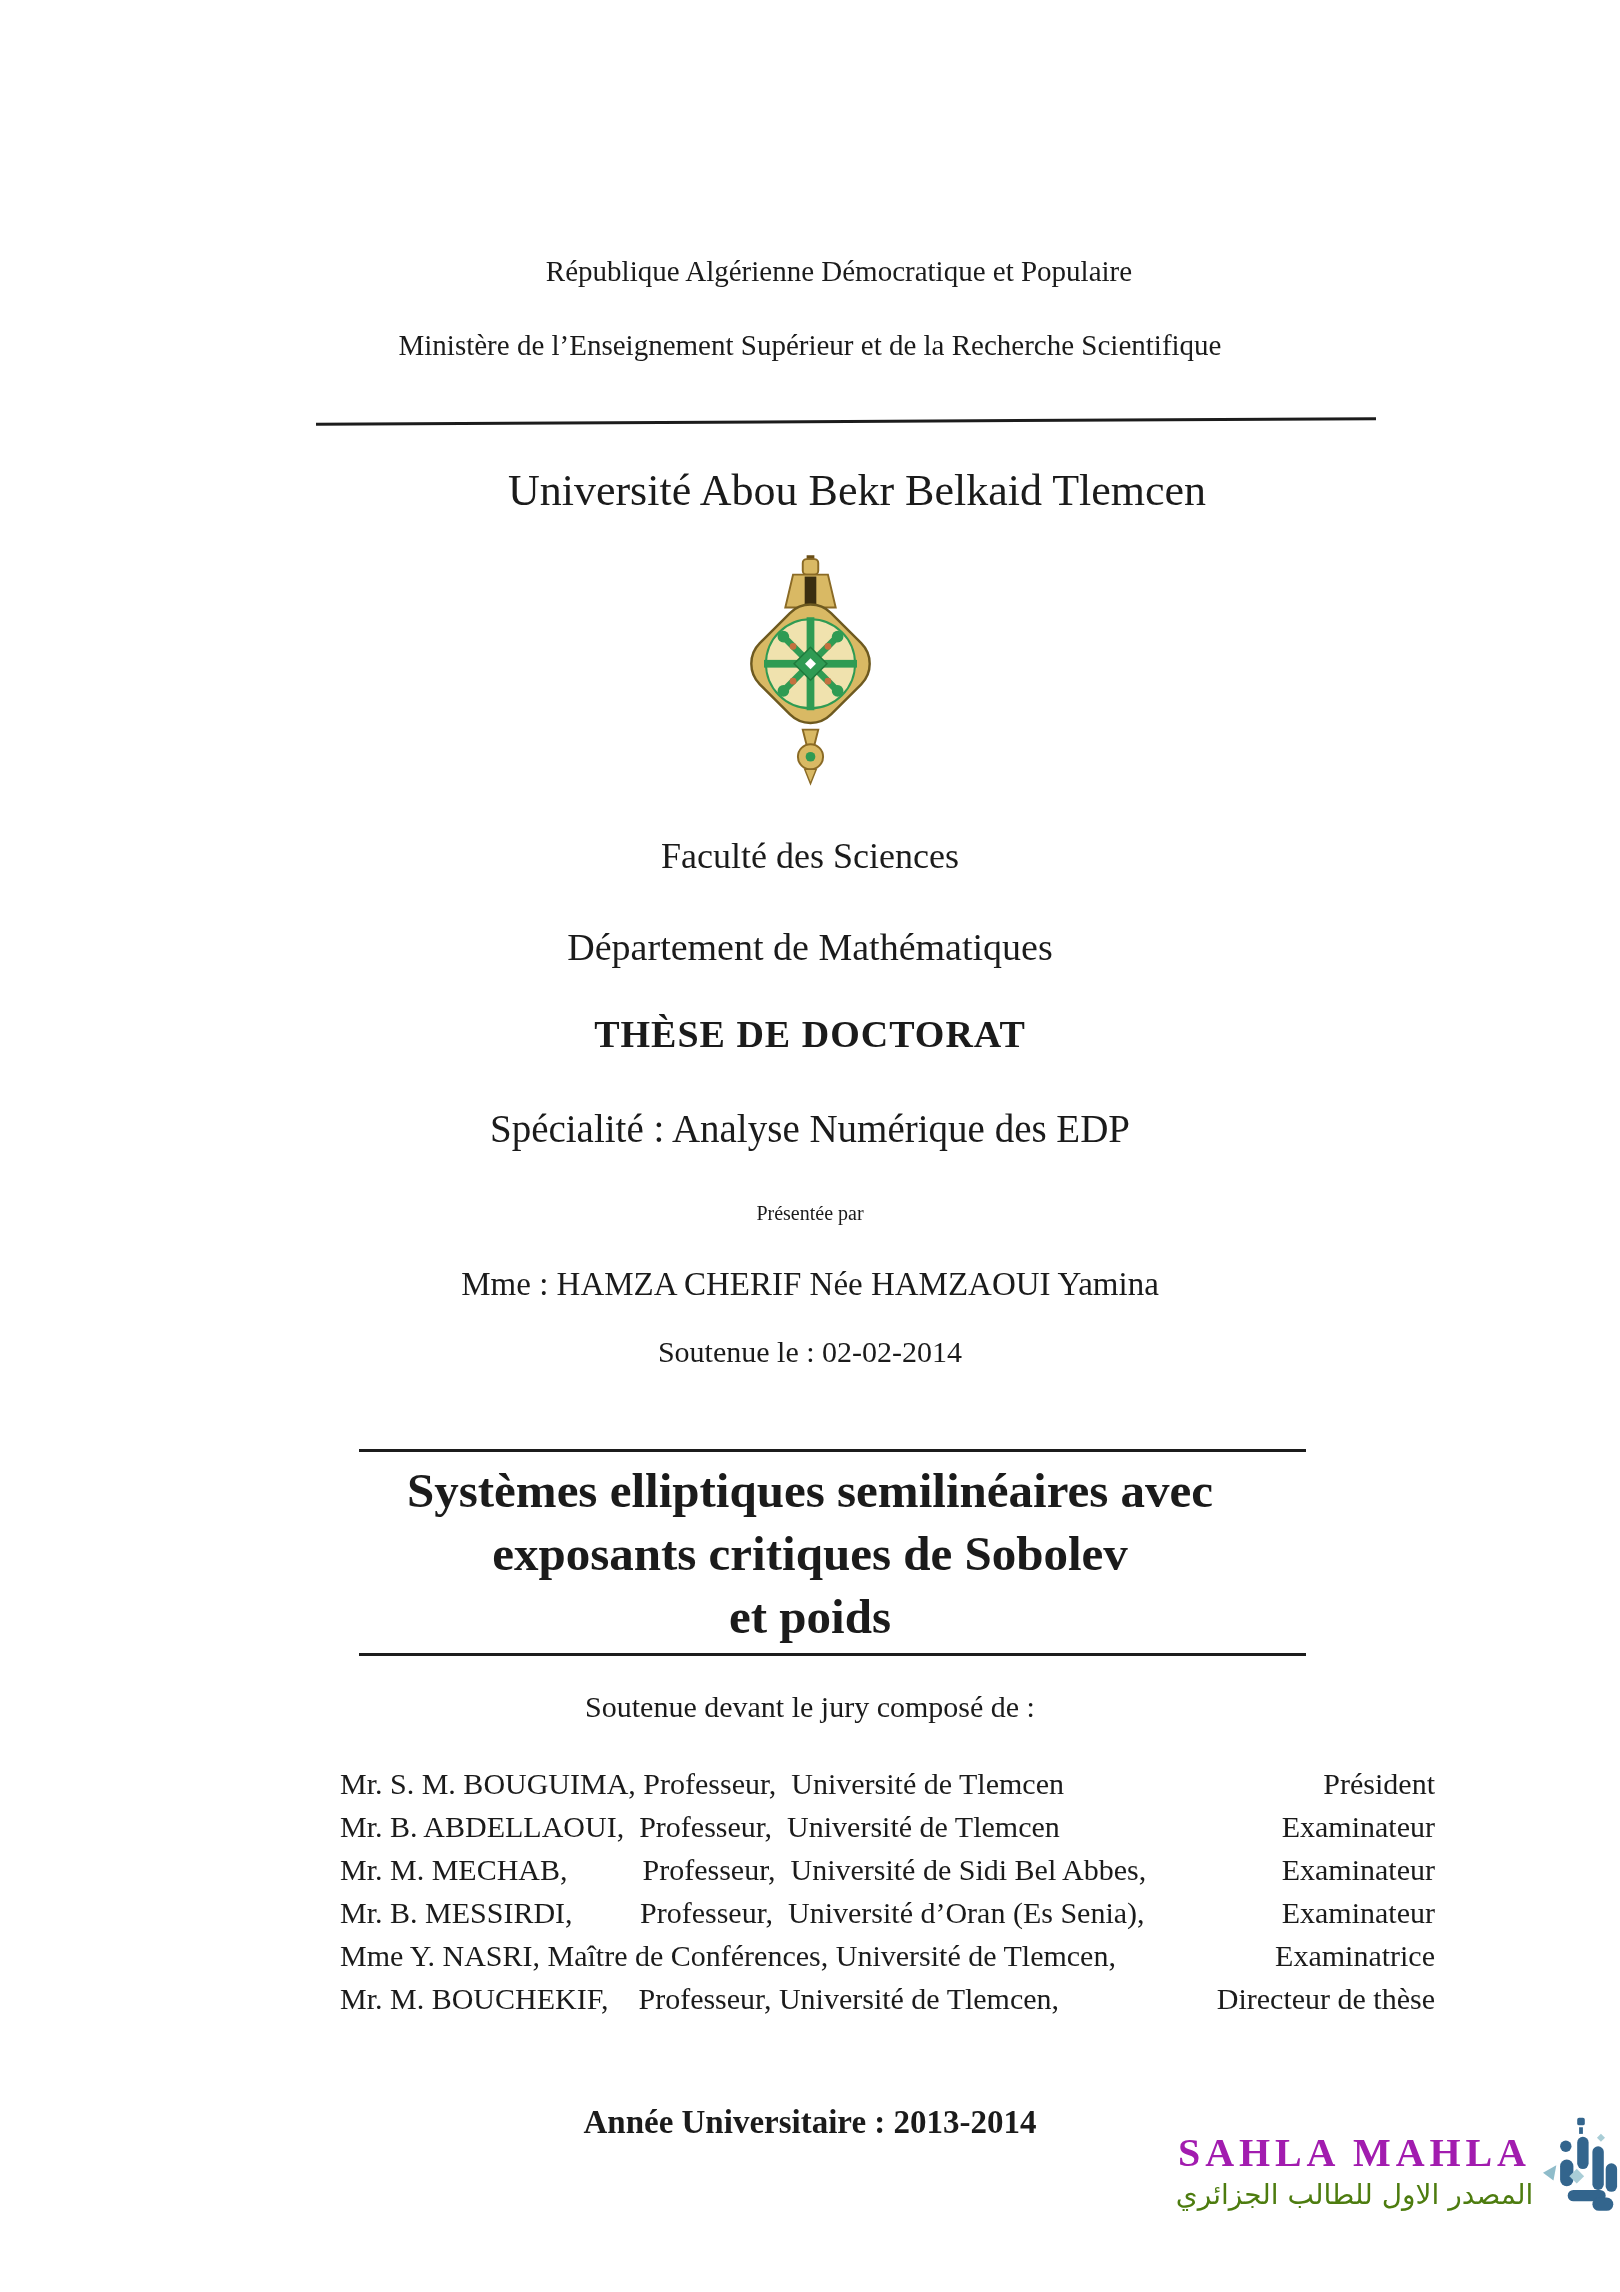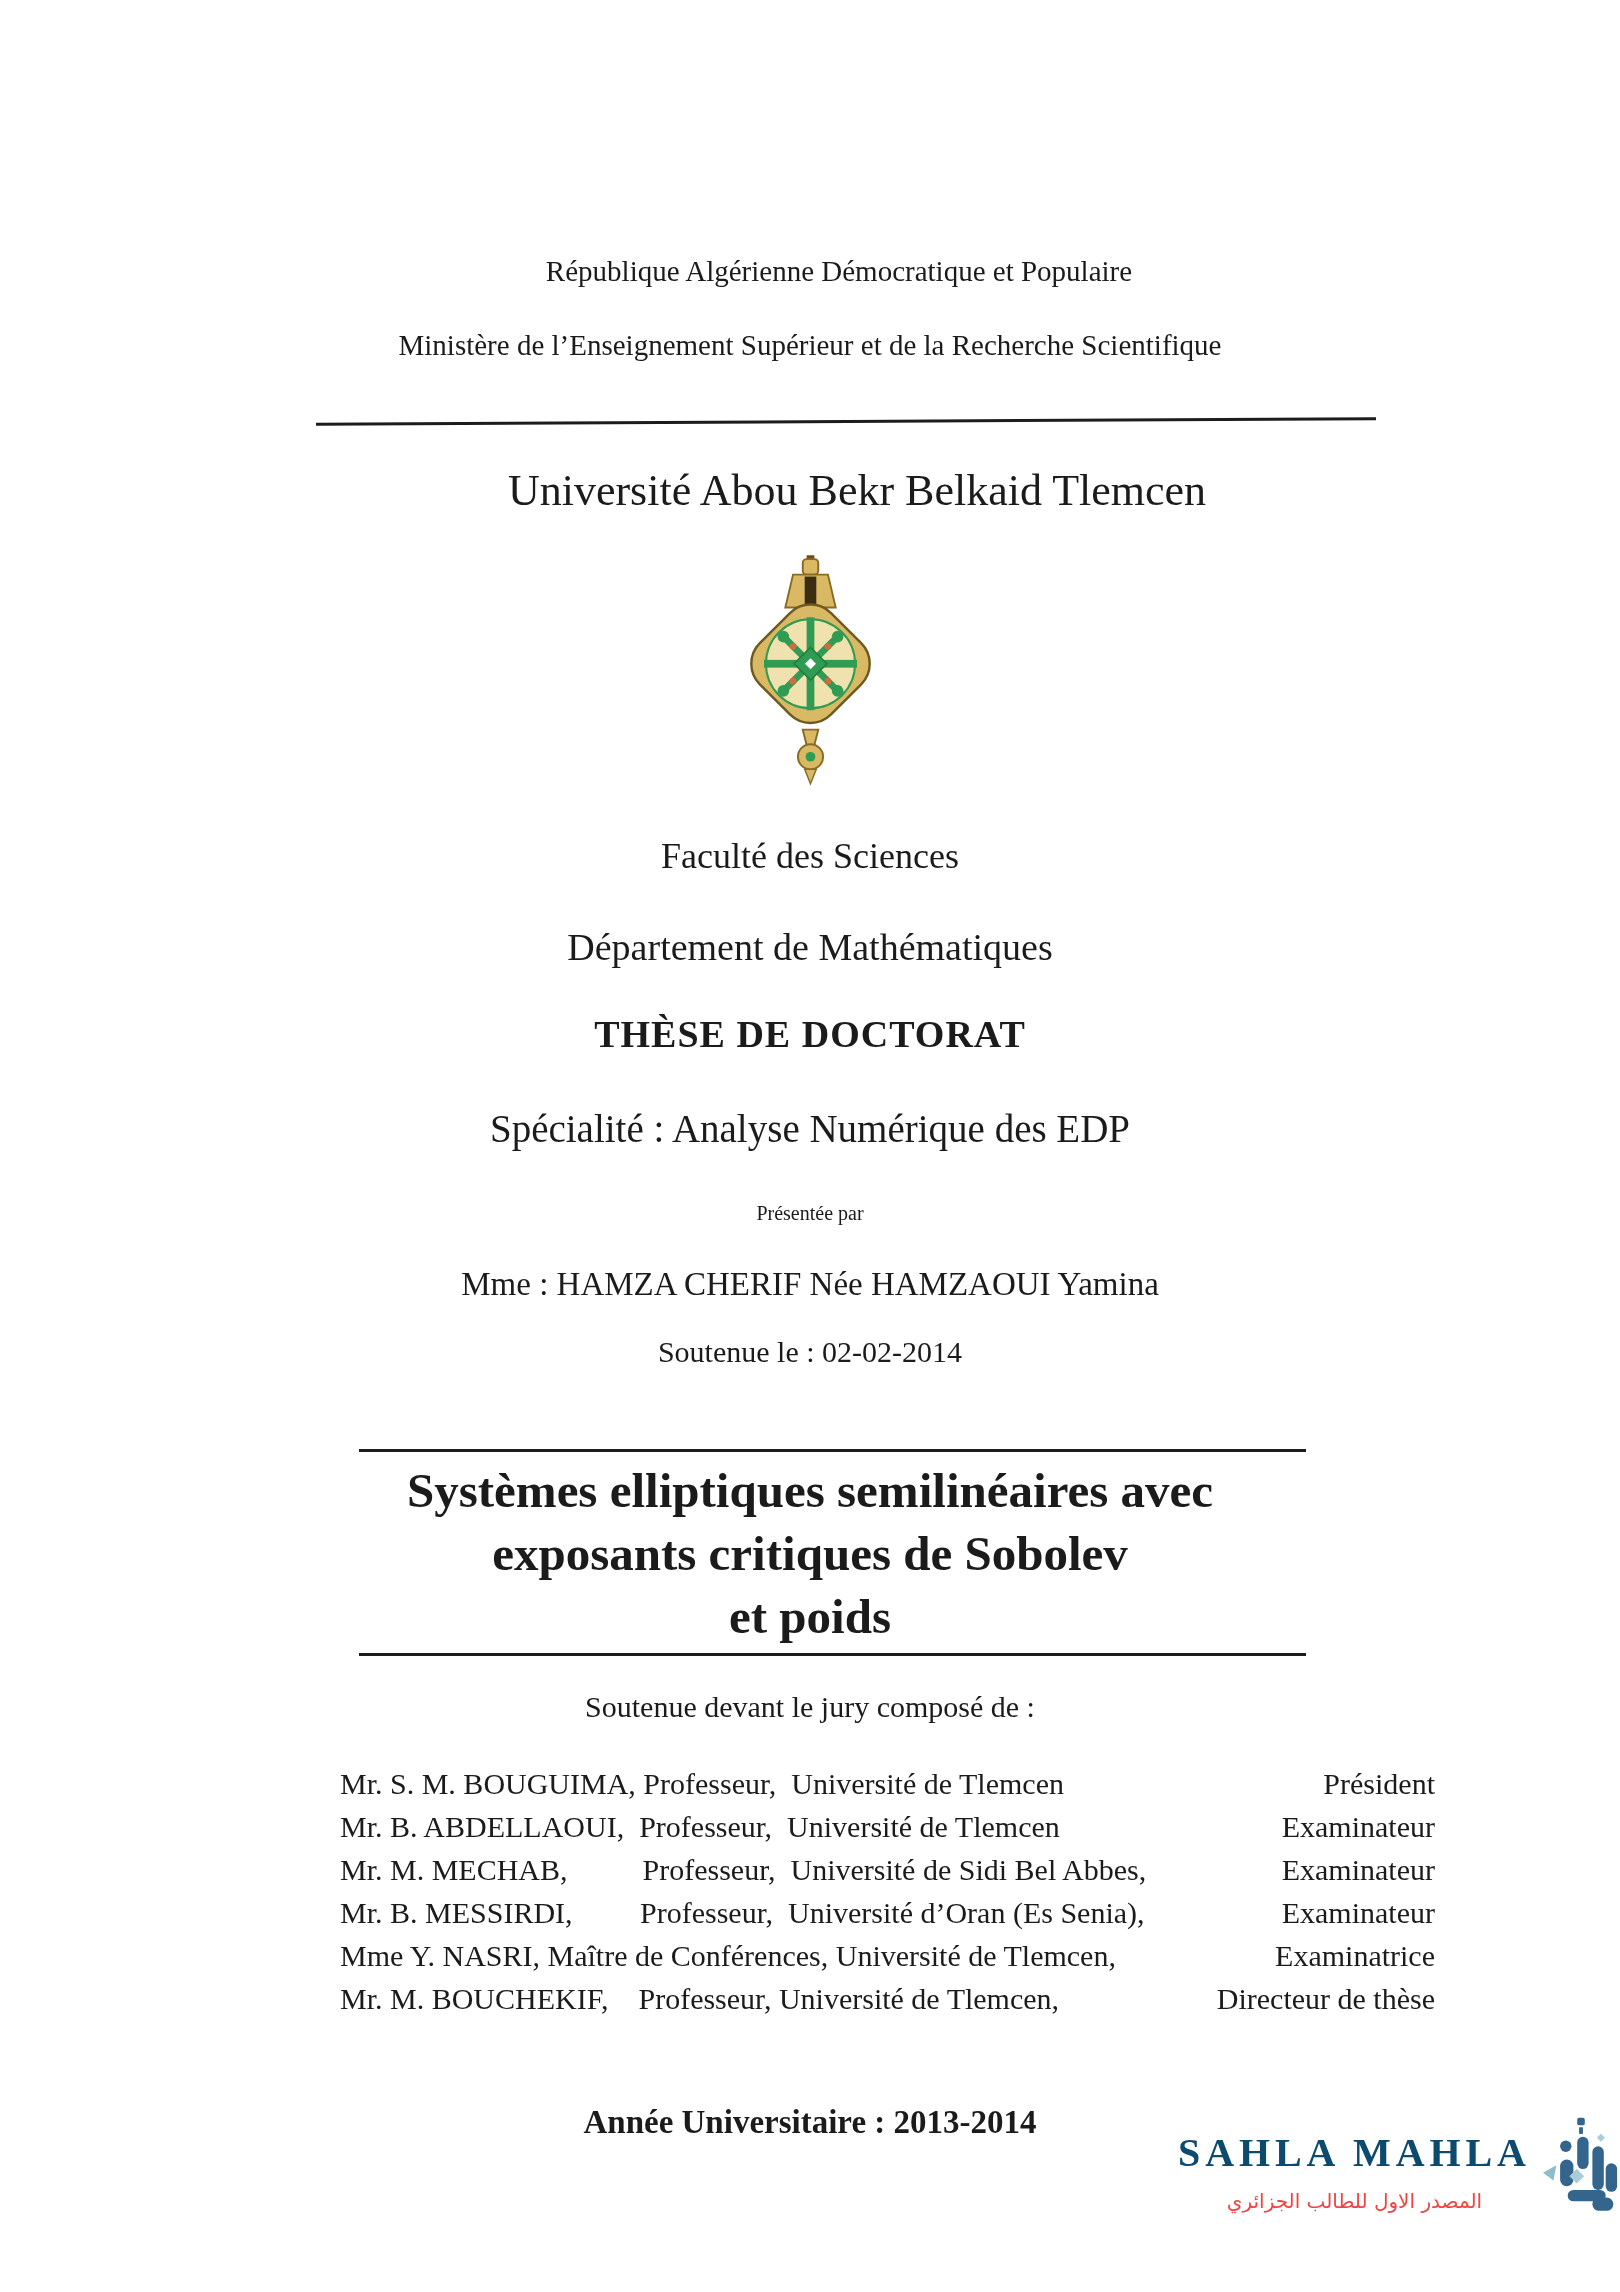--- a/index.html
+++ b/index.html
@@ -46,24 +46,24 @@
 
   .academic-year { top:2060px; font-size:33px; font-weight:bold;margin-top:44px; }
 
   .brand {
     position:absolute; top:2115px; left:1172px; width:451px;
     display:flex; align-items:flex-start;
   }
   .brand-text { width:365px; padding-top:13.7px; text-align:center; }
   .brand-name {
     font-size:40px; font-weight:bold; letter-spacing:4.9px;
-    color:#0c4a6e; white-space:nowrap;
+    color:#a21caf; white-space:nowrap;
   }
   .brand-tagline {
-    margin-top:13px; font-size:20px; color:#ef4444;
+    margin-top:2px; font-size:28px; color:#4d7c0f;
     font-family:"DejaVu Sans",sans-serif; direction:rtl; white-space:nowrap;
   }
   .brand-emblem { margin-left:5.9px; margin-top:2px; }
 </style>
 </head>
 <body>
 
 <div class="page">
 
   <div class="line republic">République Algérienne Démocratique et Populaire</div>

